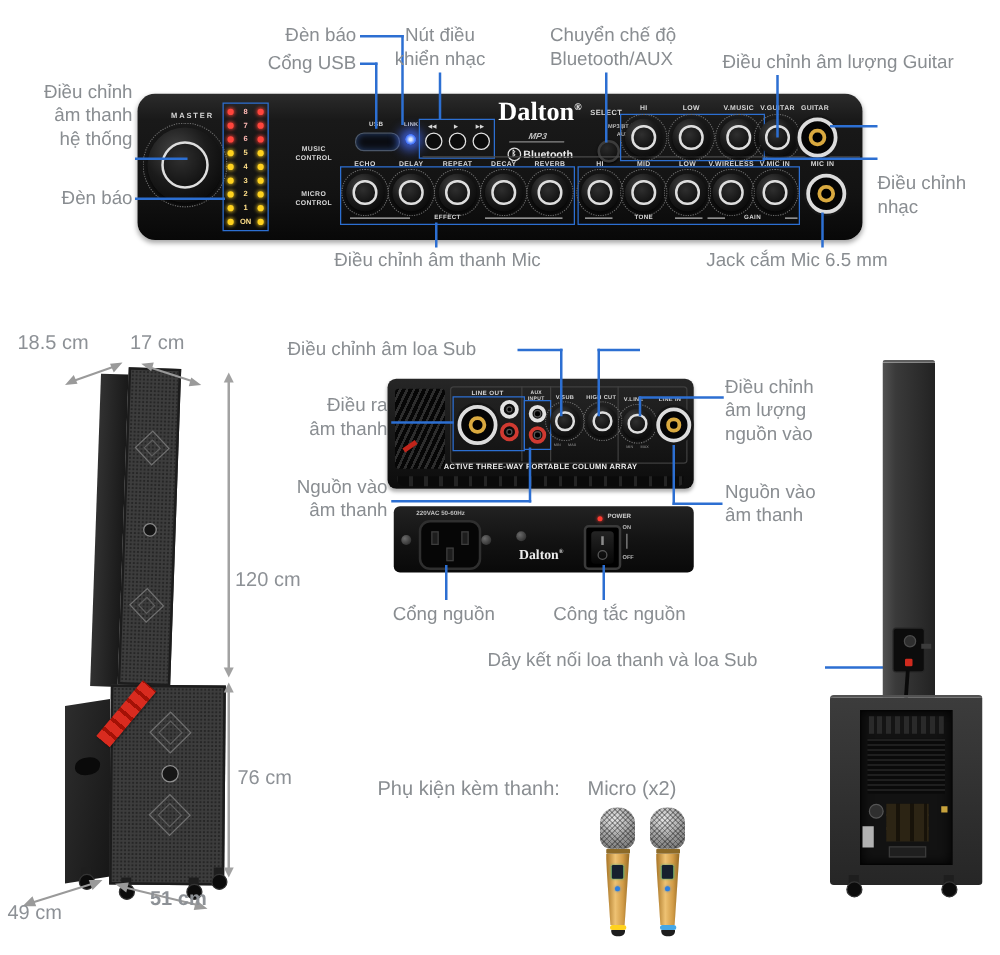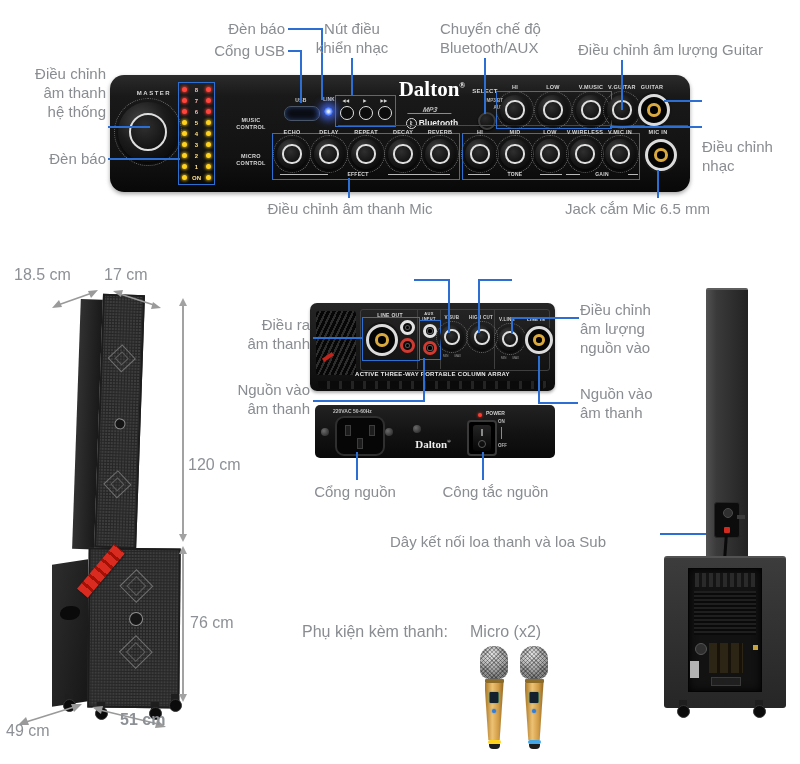--- a/index.html
+++ b/index.html
@@ -279,20 +279,21 @@
         <span>MIN</span>
         <span>MAX</span>
       </div>
     <div class="plabel" style="left:211px;top:14px;width:30px;font-size:4.5px;">LINE IN</div>
     <div class="jack" style="left:215px;top:23px;width:22px;height:22px;"></div>
 
     <div class="plabel" style="left:10px;top:68px;width:225px;font-size:6px;letter-spacing:.3px;color:#eaeaea;">ACTIVE THREE-WAY PORTABLE COLUMN ARRAY</div>
     <div class="slotstrip"></div>
   </div>
 
+  <div class="ann" style="left:230px;top:270px;width:190px;">Điều chỉnh âm loa Sub</div>
   <div class="ln" style="left:414px;top:279px;width:36px;height:2px;"></div>
   <div class="ln" style="left:448px;top:279px;width:2px;height:54px;"></div>
 
   <div class="ln" style="left:478px;top:279px;width:34px;height:2px;"></div>
   <div class="ln" style="left:478px;top:279px;width:2px;height:54px;"></div>
 
   <div class="ann ar" style="left:240px;top:315px;width:70px;">Điều ra âm thanh</div>
   <div class="ln" style="left:313px;top:337px;width:50px;height:2px;"></div>
 
   <div class="ann ar" style="left:232px;top:380px;width:78px;">Nguồn vào âm thanh</div>
@@ -326,21 +327,21 @@
     <div class="abs" style="left:183px;top:14px;color:#bdbdbd;font-size:4.5px;font-weight:bold;">ON</div>
     <div class="abs" style="left:186px;top:22px;width:1px;height:12px;background:#8a8a8a;"></div>
     <div class="abs" style="left:183px;top:38px;color:#bdbdbd;font-size:4.5px;font-weight:bold;">OFF</div>
   </div>
 
   <div class="ann ac" style="left:300px;top:482px;width:110px;">Cổng nguồn</div>
   <div class="ln" style="left:356px;top:452px;width:2px;height:28px;"></div>
   <div class="ann ac" style="left:428px;top:482px;width:135px;">Công tắc nguồn</div>
   <div class="ln" style="left:482px;top:452px;width:2px;height:28px;"></div>
 
-  <div class="ann" style="left:390px;top:532px;width:280px;">Dây kết nối loa thanh và loa Sub</div>
+  <div class="ann" style="left:390px;top:519px;width:280px;">Dây kết nối loa thanh và loa Sub</div>
   <div class="ln" style="left:660px;top:533px;width:56px;height:2px;"></div>
 
   <div class="abs" style="left:72px;top:294px;width:70px;height:258px;transform:rotate(2deg);transform-origin:50% 100%;">
     <div class="abs" style="left:0;top:6px;width:22px;height:250px;background:linear-gradient(90deg,#313131,#191919);"></div>
     <div class="abs grille" style="left:22px;top:0;width:42px;height:254px;box-sizing:border-box;">
       <div class="dmd" style="left:9px;top:52px;width:18px;height:18px;"></div>
       <div class="abs" style="left:14px;top:122px;width:9px;height:9px;border-radius:50%;background:#141414;border:1px solid #8a8a8a;"></div>
       <div class="dmd" style="left:9px;top:178px;width:18px;height:18px;"></div>
     </div>
   </div>

